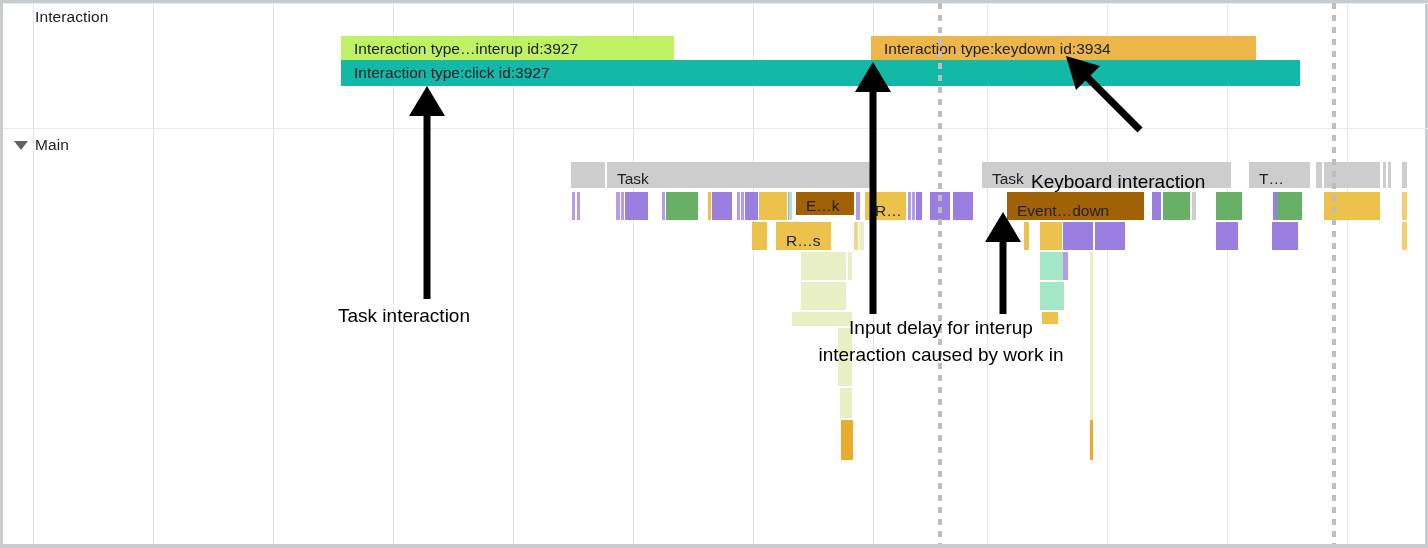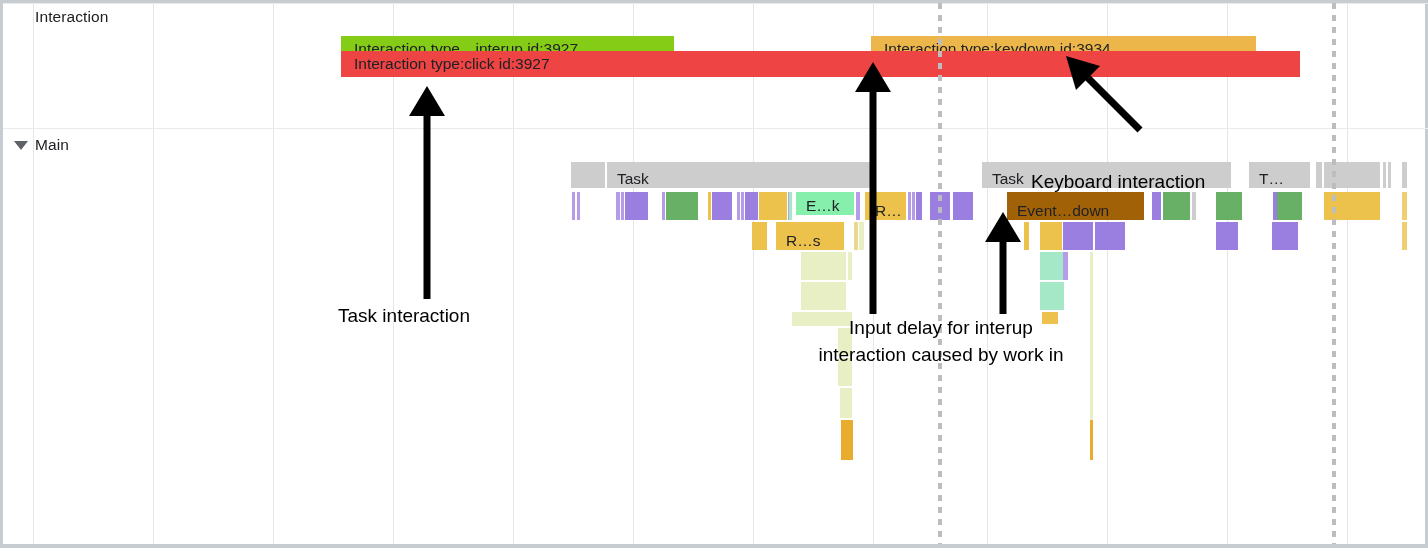--- a/index.html
+++ b/index.html
@@ -71,29 +71,29 @@
     </div>
 
   <div class="hline" style="top:128px"></div>
   <div class="hline" style="top:3px"></div>
 
   <div class="track-label" style="left:35px;top:8px;">Interaction</div>
 
   <div class="tri" style="left:14px;top:141px;"></div>
   <div class="track-label" style="left:35px;top:136px;">Main</div>
 
-  <div class="ibar" style="left:341px;top:36px;width:333px;background:#84cc16;">
+  <div class="ibar" style="left:341px;top:36px;width:333px;background:#bef264;">
     <span>Interaction type…interup id:3927</span>
   </div>
 
   <div class="ibar" style="left:871px;top:36px;width:385px;background:#edb64b;">
     <span>Interaction type:keydown id:3934</span>
   </div>
 
-  <div class="ibar" style="left:341px;top:51px;width:959px;background:#ef4444;">
+  <div class="ibar" style="left:341px;top:60px;width:959px;background:#14b8a6;">
     <span>Interaction type:click id:3927</span>
   </div>
 
   <div class="blk" style="left:571px;top:162px;width:34px;height:26px;background:#cdcdcd;"></div>
   <div class="blk lbl" style="left:607px;top:162px;width:269px;height:26px;background:#cdcdcd;">
     <span>Task</span>
   </div>
   <div class="blk lbl" style="left:982px;top:162px;width:249px;height:26px;background:#cdcdcd;">
     <span>Task</span>
   </div>
@@ -115,21 +115,21 @@
   <div class="blk" style="left:666px;top:192px;width:31px;height:28px;background:#68b065;"></div>
   <div class="blk dotpat" style="left:694px;top:192px;width:4px;height:28px;background:#68b065;"></div>
   <div class="blk" style="left:708px;top:192px;width:3px;height:28px;background:#edc24c;"></div>
   <div class="blk" style="left:712px;top:192px;width:20px;height:28px;background:#9a7fe0;"></div>
   <div class="blk" style="left:737px;top:192px;width:3px;height:28px;background:#b49ce8;"></div>
   <div class="blk" style="left:741px;top:192px;width:3px;height:28px;background:#b49ce8;"></div>
   <div class="blk" style="left:745px;top:192px;width:13px;height:28px;background:#9a7fe0;"></div>
   <div class="blk" style="left:759px;top:192px;width:28px;height:28px;background:#edc24c;"></div>
   <div class="blk" style="left:788px;top:192px;width:4px;height:28px;background:#b49ce8;"></div>
   <div class="blk" style="left:789px;top:192px;width:3px;height:28px;background:#a5e8c8;"></div>
-  <div class="blk lbl" style="left:796px;top:192px;width:58px;height:23px;background:#86efac;">
+  <div class="blk lbl" style="left:796px;top:192px;width:58px;height:23px;background:#a16207;">
     <span>E…k</span>
   </div>
   <div class="blk" style="left:856px;top:192px;width:4px;height:28px;background:#b49ce8;"></div>
   <div class="blk lbl" style="left:865px;top:192px;width:41px;height:28px;background:#edc24c;">
     <span>R…</span>
   </div>
   <div class="blk" style="left:908px;top:192px;width:3px;height:28px;background:#b49ce8;"></div>
   <div class="blk" style="left:912px;top:192px;width:3px;height:28px;background:#b49ce8;"></div>
   <div class="blk" style="left:916px;top:192px;width:6px;height:28px;background:#9a7fe0;"></div>
   <div class="blk dotpat" style="left:930px;top:192px;width:20px;height:28px;background:#9a7fe0;"></div>
@@ -143,21 +143,21 @@
   <div class="blk dotpat" style="left:1216px;top:192px;width:26px;height:28px;background:#68b065;"></div>
   <div class="blk" style="left:1273px;top:192px;width:4px;height:28px;background:#9a7fe0;"></div>
   <div class="blk" style="left:1277px;top:192px;width:25px;height:28px;background:#68b065;"></div>
   <div class="blk dotpat" style="left:1324px;top:192px;width:18px;height:28px;background:#edc24c;"></div>
   <div class="blk" style="left:1341px;top:192px;width:39px;height:28px;background:#edc24c;"></div>
   <div class="blk" style="left:1402px;top:192px;width:5px;height:28px;background:#f0cf72;"></div>
 
   <div class="blk" style="left:752px;top:222px;width:15px;height:28px;background:#edc24c;"></div>
   <div class="blk" style="left:786px;top:222px;width:4px;height:28px;background:#edc24c;"></div>
   <div class="blk" style="left:789px;top:222px;width:3px;height:28px;background:#a5e8c8;"></div>
-  <div class="blk lbl" style="left:776px;top:222px;width:68px;height:28px;background:#edc24c;">
+  <div class="blk lbl" style="left:776px;top:222px;width:55px;height:28px;background:#edc24c;">
     <span>R…s</span>
   </div>
   <div class="blk" style="left:854px;top:222px;width:4px;height:28px;background:#e9d98e;"></div>
   <div class="blk" style="left:859px;top:222px;width:5px;height:28px;background:#e9efc4;"></div>
   <div class="blk" style="left:1024px;top:222px;width:5px;height:28px;background:#edc24c;"></div>
   <div class="blk" style="left:1040px;top:222px;width:22px;height:28px;background:#edc24c;"></div>
   <div class="blk" style="left:1063px;top:222px;width:30px;height:28px;background:#9a7fe0;"></div>
   <div class="blk" style="left:1095px;top:222px;width:30px;height:28px;background:#9a7fe0;"></div>
   <div class="blk" style="left:1216px;top:222px;width:22px;height:28px;background:#9a7fe0;"></div>
   <div class="blk" style="left:1272px;top:222px;width:26px;height:28px;background:#9a7fe0;"></div>

